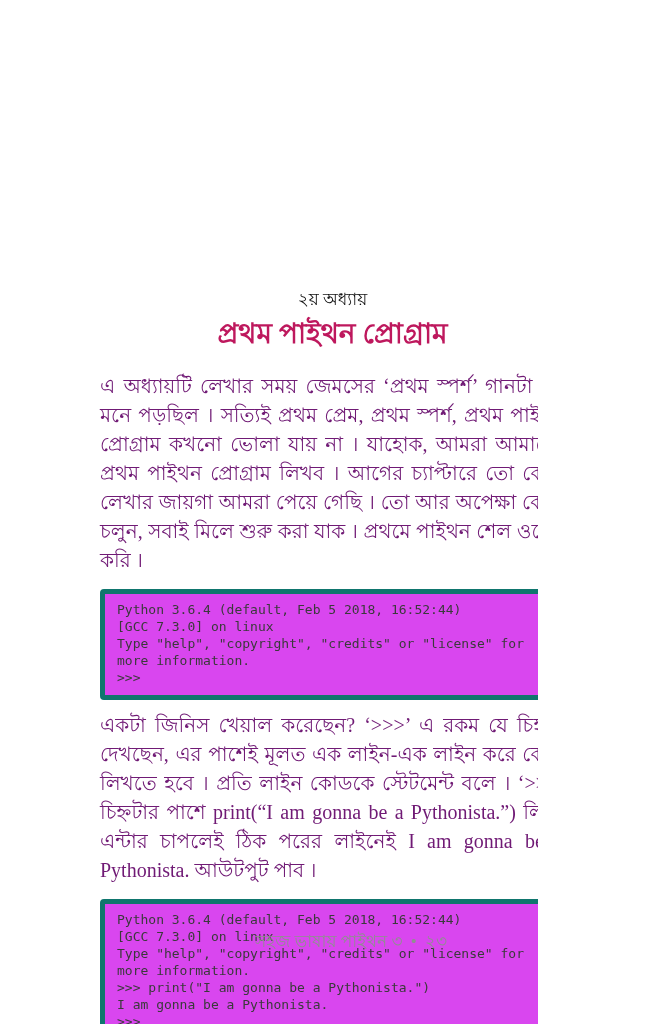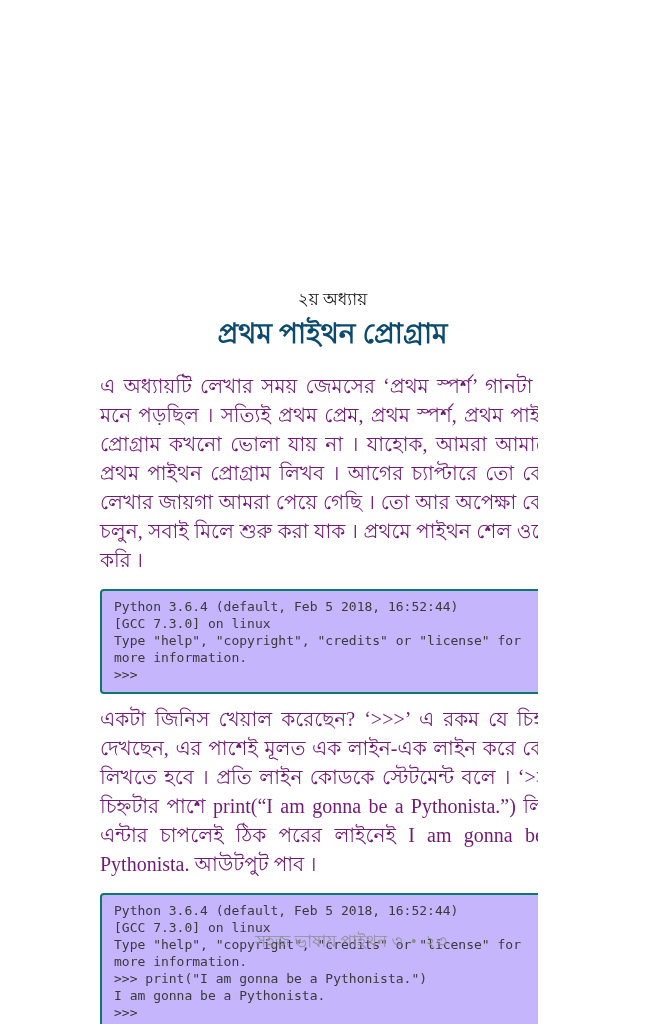--- a/index.html
+++ b/index.html
@@ -24,34 +24,34 @@
     font-size: 17px;
     line-height: 20px;
     color: #111111;
   }
   .title {
     margin-top: 7px;
     text-align: center;
     font-size: 28px;
     line-height: 34px;
     font-weight: 700;
-    color: #0c4a6e;
+    color: #be185d;
   }
   .para {
     margin-top: 21px;
     font-size: 20px;
     line-height: 29px;
     text-align: justify;
     color: #701a75;
   }
   .para.second { margin-top: 11px; }
   .codeblock {
     margin-top: 14px;
-    background: #c4b5fd;
-    border: 2px solid #0f766e;
+    background: #d946ef;
+    border: 5px solid #0f766e;
     border-radius: 4px;
     padding: 7px 12px 9px 12px;
     font-family: "DejaVu Sans Mono", monospace;
     font-size: 13px;
     line-height: 17px;
     color: #3a3a3a;
     white-space: pre-wrap;
   }
   .footer {
     position: absolute;

